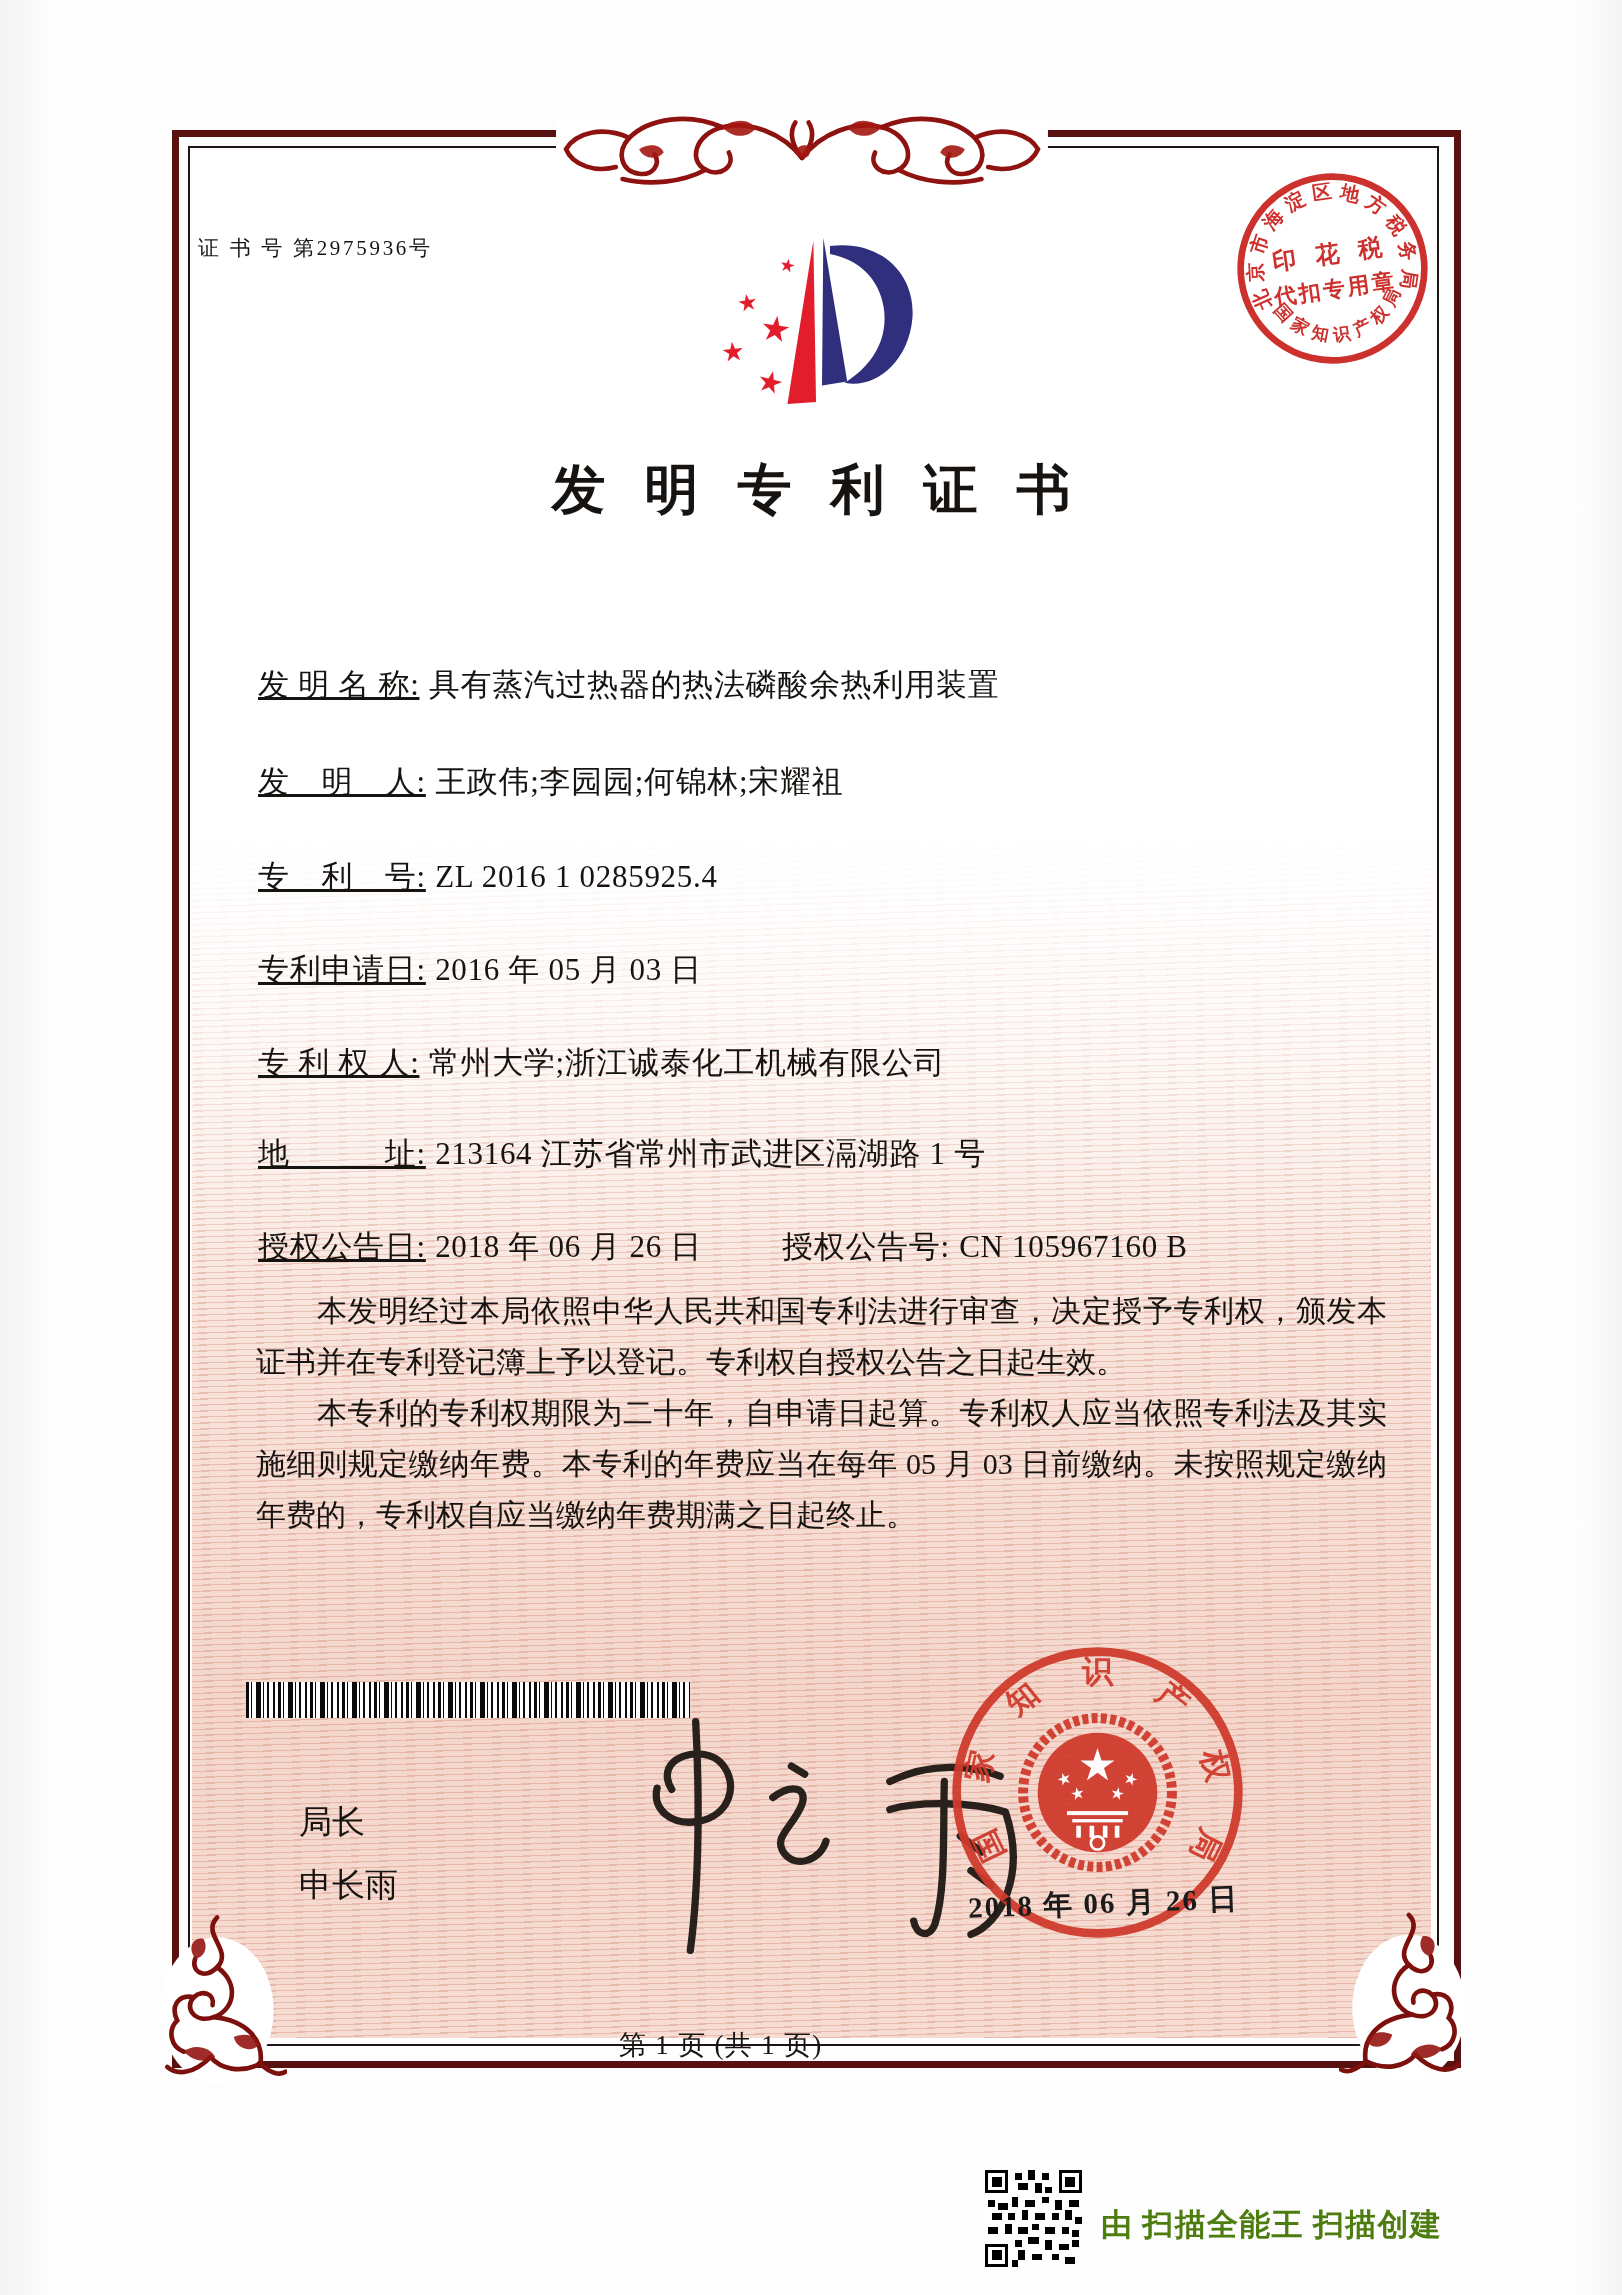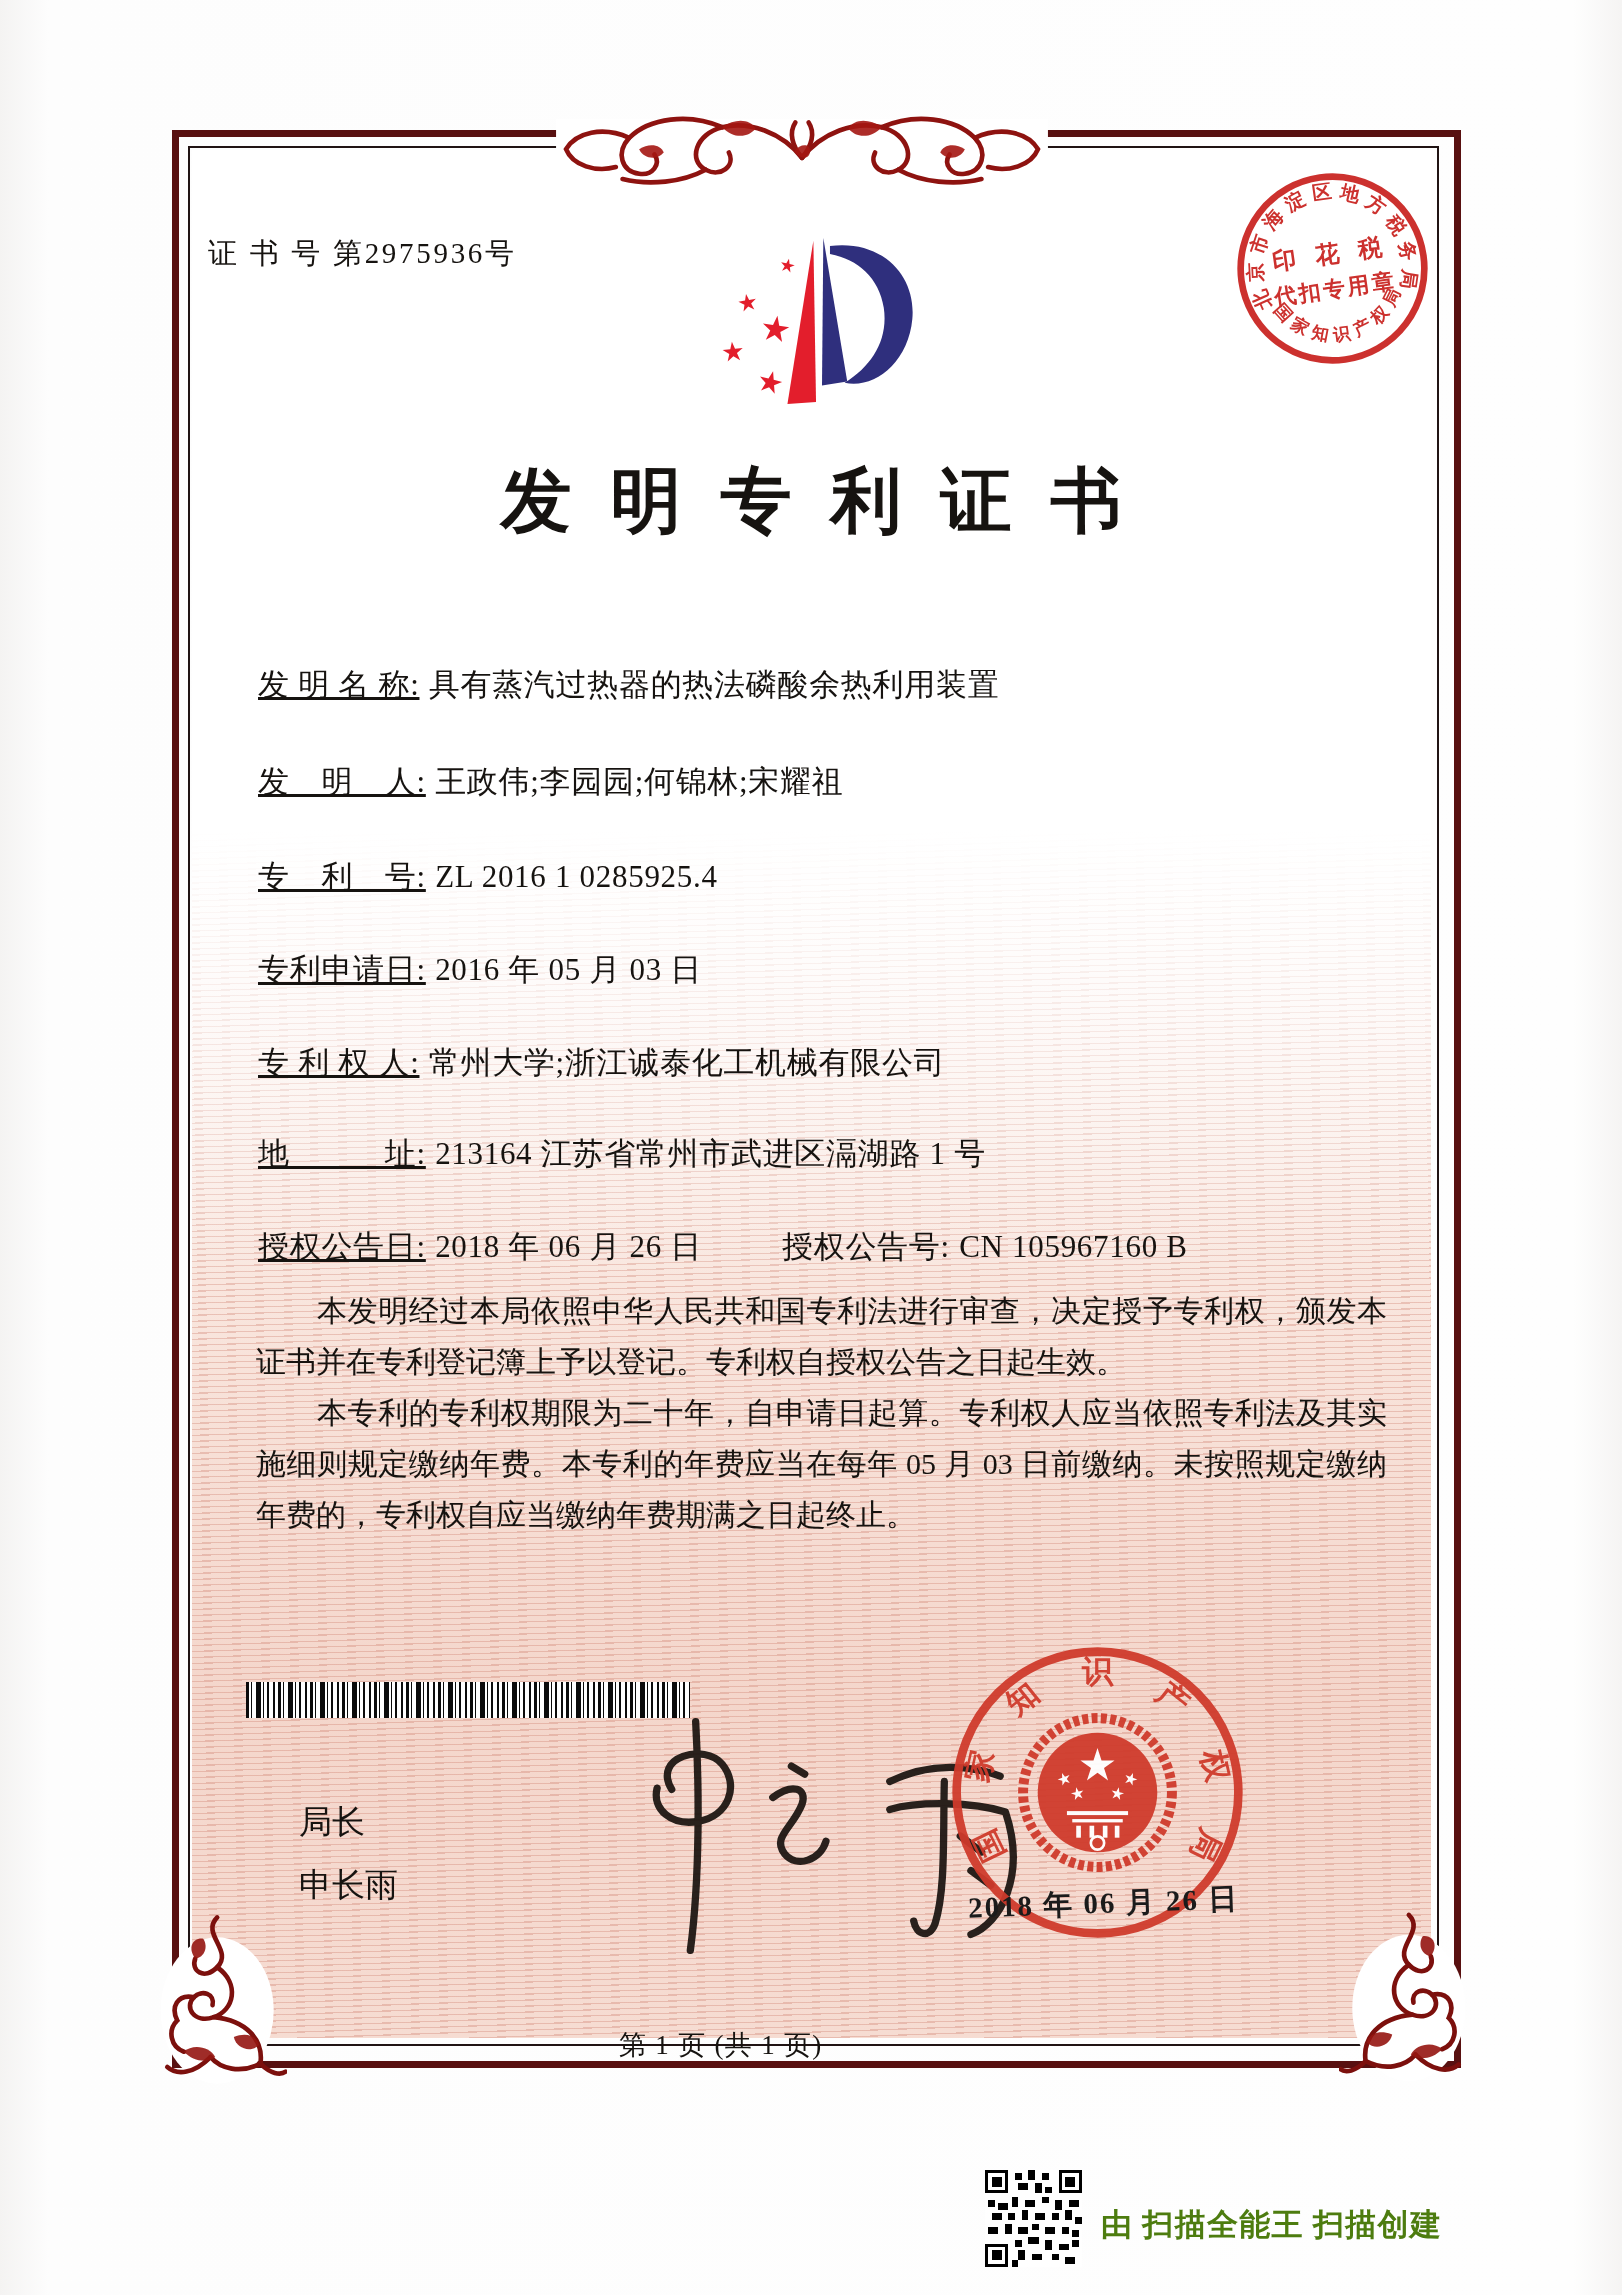--- a/index.html
+++ b/index.html
@@ -13,22 +13,22 @@
   .frame-outer{left:172px;top:130px;width:1275px;height:1924px;border:7.3px solid #581010;}
   .frame-inner{left:188px;top:146px;width:1247px;height:1896px;border:2.7px solid #201313;}
   .guilloche{
     left:192px;top:150px;width:1239px;height:1888px;
     background:
       linear-gradient(180deg,#ffffff 0%,#ffffff 36%,rgba(255,255,255,0) 60%),
       repeating-linear-gradient(178deg, rgba(198,108,90,0.30) 0 1.3px, rgba(255,255,255,0) 1.3px 6px),
       linear-gradient(180deg,#ffffff 0%,#fdf9f7 38%,#f9e6de 60%,#f4d6cb 82%,#f6dcd2 100%);
   }
   
-  .cert-no{left:198px;top:234px;font-size:29px;letter-spacing:2.7px;white-space:nowrap;margin-left:10px;}
-  .doc-title{left:0;top:454px;width:1622px;text-align:center;font-size:71px;font-weight:bold;
+  .cert-no{left:198px;top:234px;font-size:21px;letter-spacing:2.7px;white-space:nowrap;}
+  .doc-title{left:0;top:454px;width:1622px;text-align:center;font-size:54px;font-weight:bold;
              letter-spacing:39px;padding-left:39px;box-sizing:border-box;white-space:nowrap;}
   .field-row{left:258px;font-size:31px;white-space:nowrap;letter-spacing:0.7px;}
   .field-label{display:inline-block;text-decoration:underline;}
   .field-value{margin-left:9.3px;}
   .grant-col2{position:absolute;left:524px;top:0;white-space:nowrap;}
   .paragraphs{left:256px;top:1285px;width:1131px;font-size:30px;line-height:51px;text-align:justify;}
   .paragraphs p{margin:0;text-indent:61px;}
   .barcode{left:246px;top:1682px;width:444px;height:36px;
     background:repeating-linear-gradient(90deg,
       #0b0b0b 0 2.7px,#fff 2.7px 4.7px,#0b0b0b 4.7px 6px,#fff 6px 10px,

